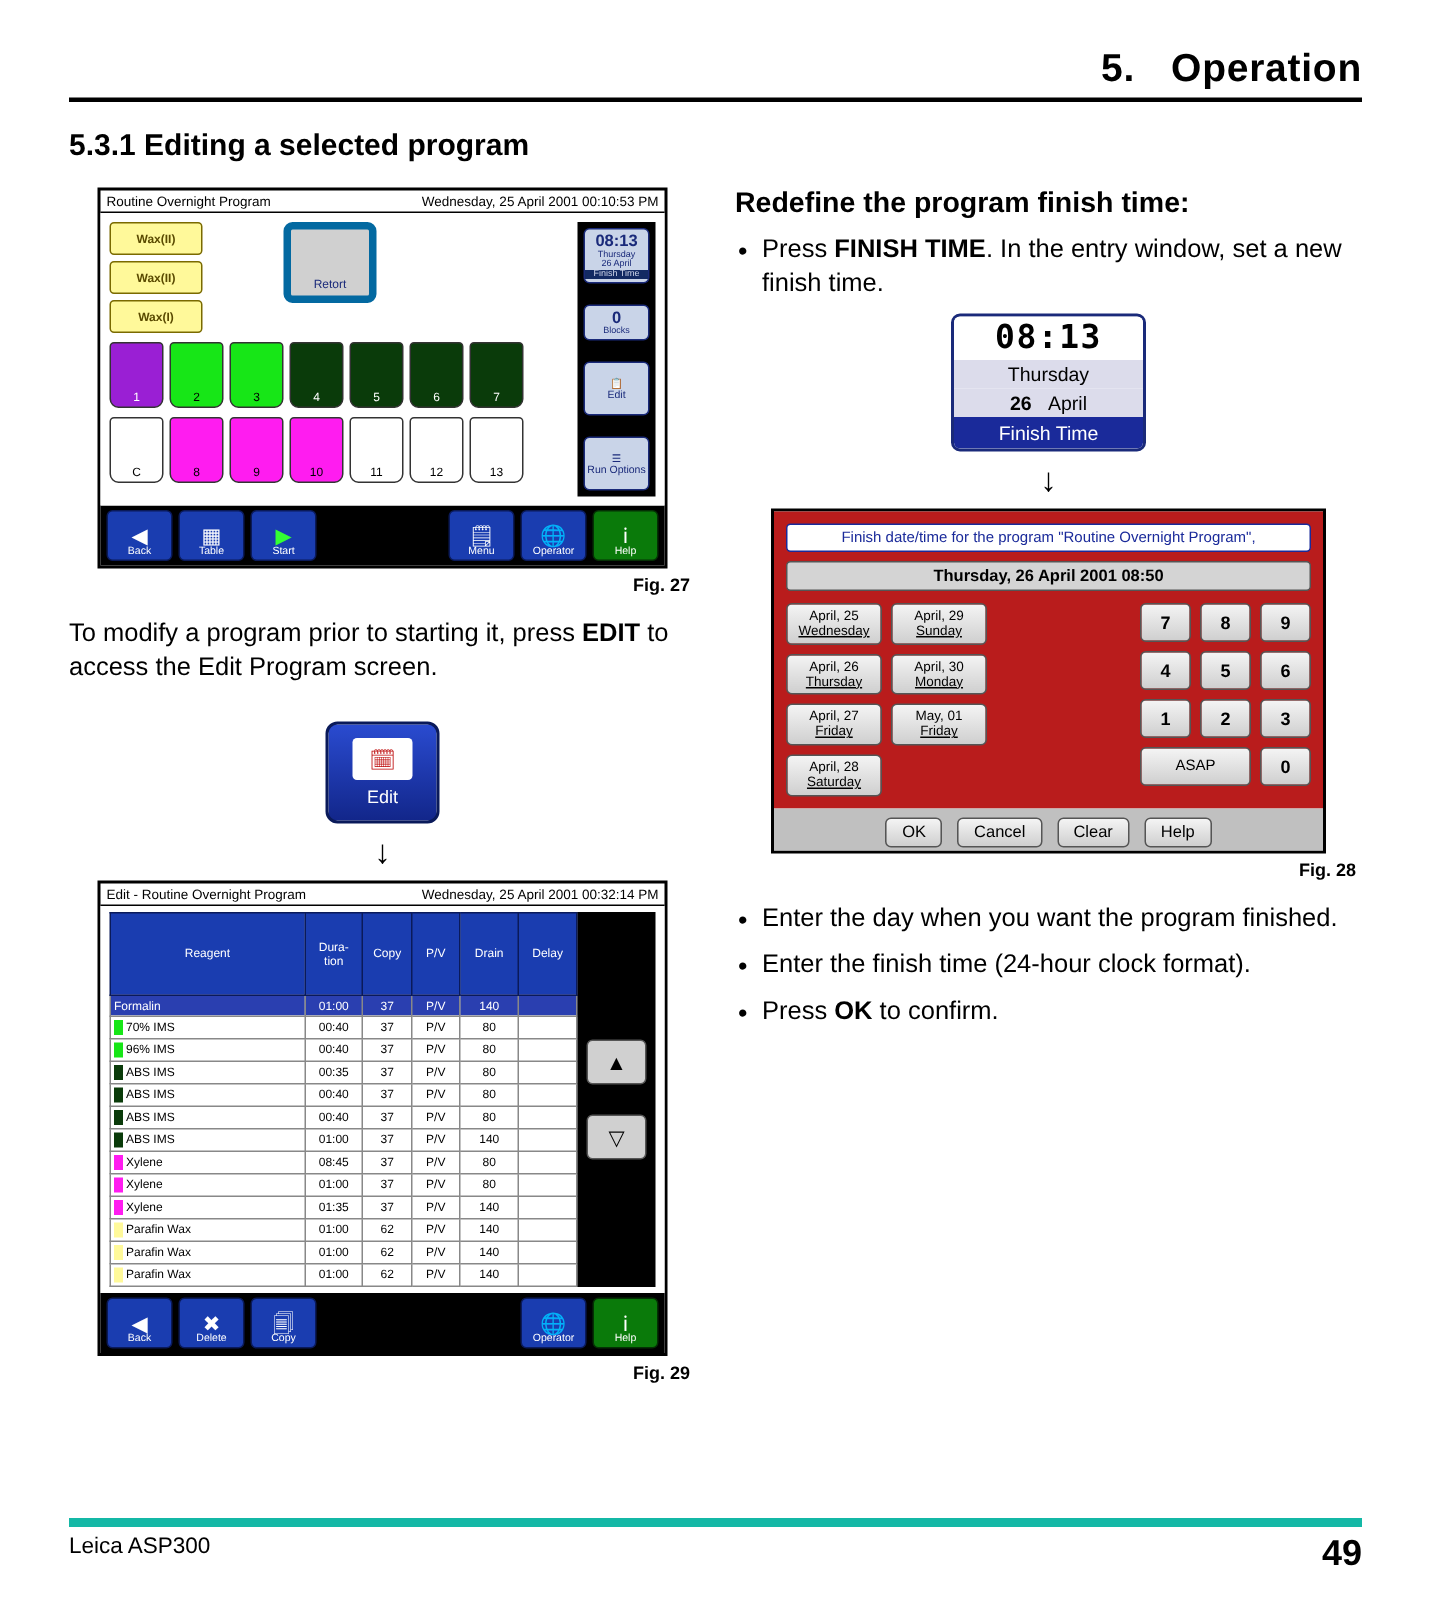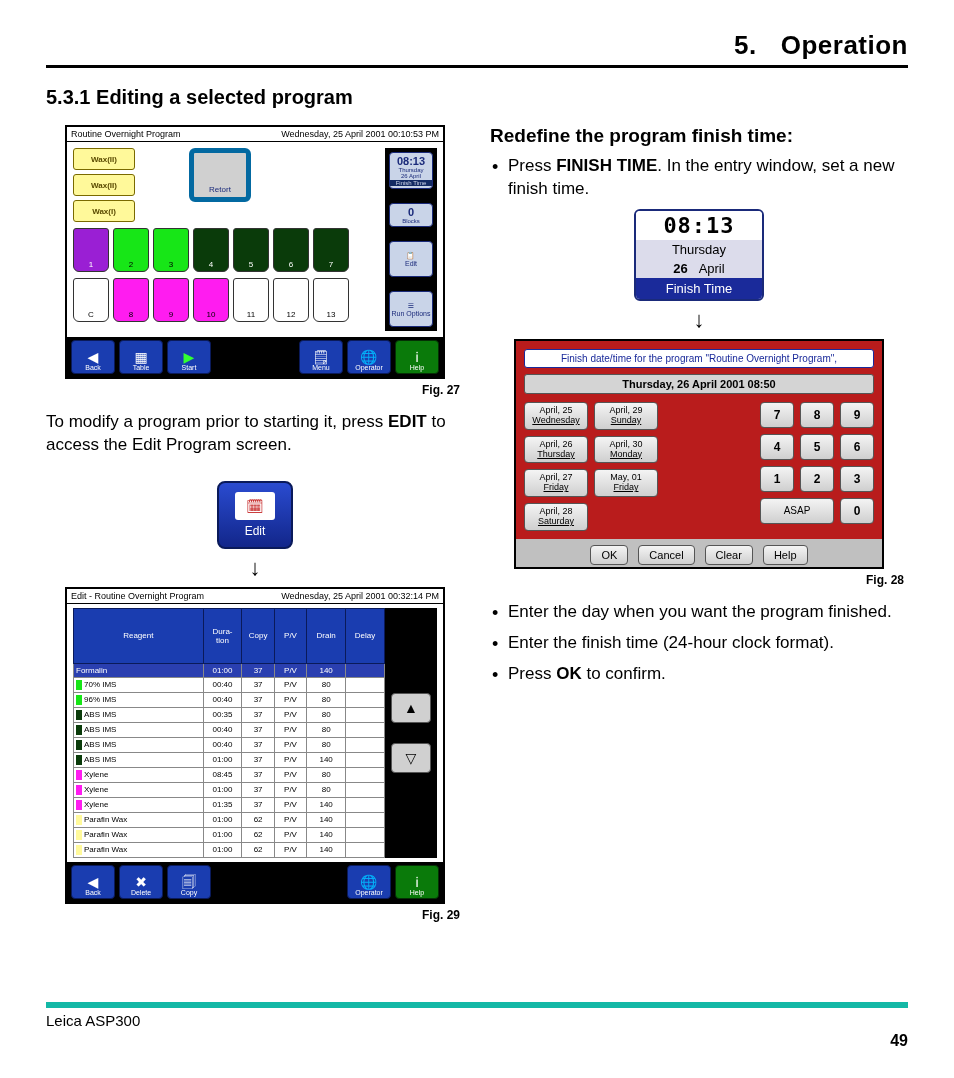--- a/index.html
+++ b/index.html
@@ -102,21 +102,21 @@
   .day-btn { background: linear-gradient(#f4f4f4,#cfcfcf); border:1px solid #555; border-radius:4px; padding:3px 2px; text-align:center; font-size:9px; line-height:1.1; }
   .day-btn u { display:block; text-decoration: underline; }
   .num-col { display:grid; grid-template-columns: repeat(3, 34px); gap:6px; align-content:start; margin-left:auto; }
   .num-btn { background: linear-gradient(#f4f4f4,#cfcfcf); border:1px solid #555; border-radius:4px; height:26px; display:flex;align-items:center;justify-content:center; font-size:12px; font-weight:bold; }
   .num-btn.asap { grid-column: 1 / span 2; font-size:10px; font-weight:normal; }
   .dlg-btns { display:flex; justify-content:center; gap:10px; padding:6px 0 2px 0; background:#c0c0c0; }
   .dlg-btn { background: linear-gradient(#f4f4f4,#cfcfcf); border:1px solid #555; border-radius:4px; padding:3px 10px; font-size:11px; }
 
   
   .footer { position:absolute; left:46px; right:46px; bottom:28px; border-top:6px solid #14b8a6; padding-top:4px; display:flex; justify-content:space-between; font-size:15px; }
-  .footer .pn { font-weight:bold; font-size:16px;margin-top:20px; }
+  .footer .pn { font-weight:bold; font-size:24px; }
 </style>
 </head>
 <body>
 
 <div class="chapter-bar">
   <span class="num">5.</span>
   <span>Operation</span>
 </div>
 
 <h2 class="section">5.3.1 Editing a selected program</h2>

